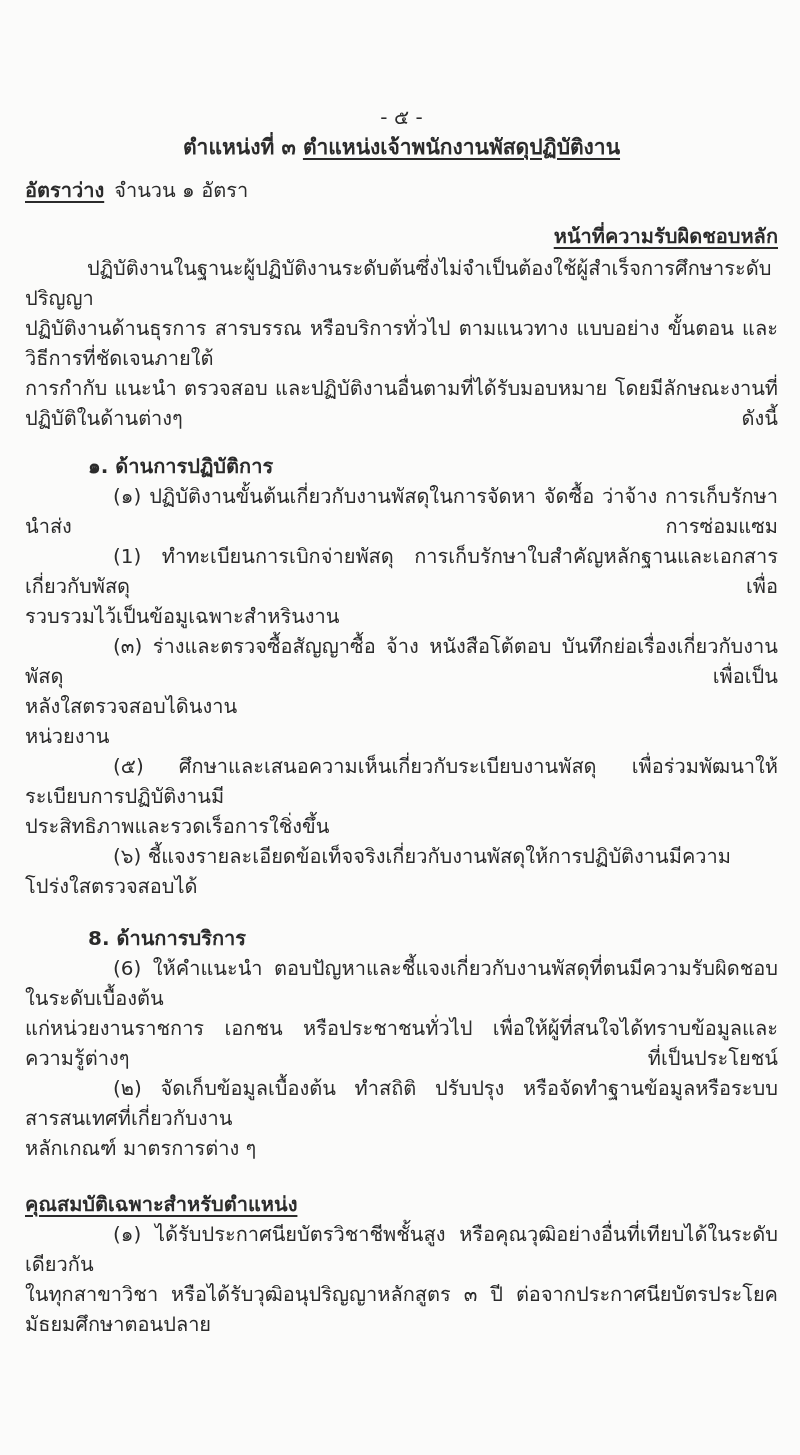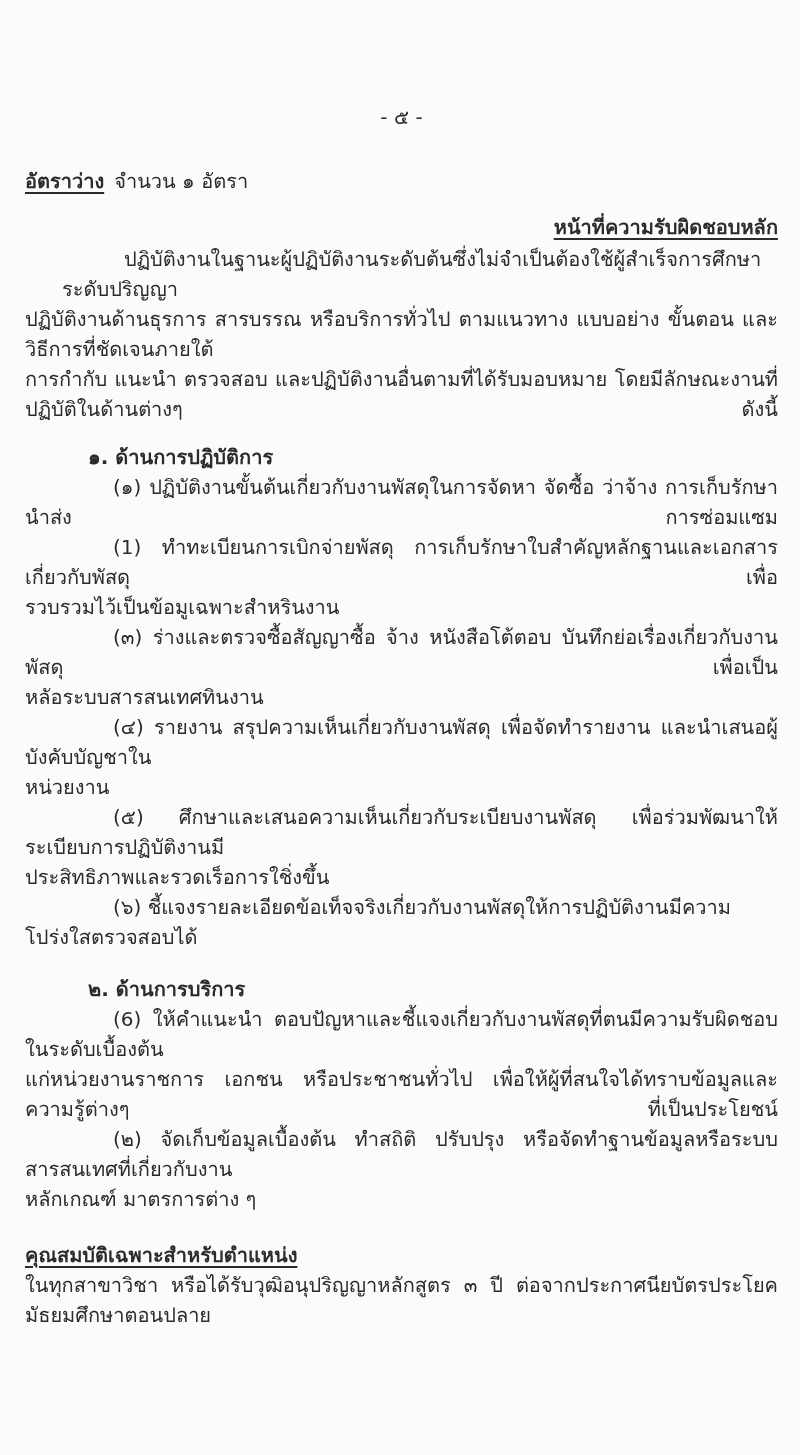--- a/index.html
+++ b/index.html
@@ -10,75 +10,78 @@
     color:var(--ink);
     font-family:"DejaVu Sans", sans-serif;
     overflow:hidden;
   }
   .page { width:800px; height:1455px; box-sizing:border-box; padding:0 22px 0 25px; }
   .line { font-size:20px; line-height:30px; }
   .center { text-align:center; }
   .b { font-weight:bold; }
   .u { text-decoration:underline; text-underline-offset:4px; text-decoration-thickness:1.5px; }
   .fill { text-align:justify; text-align-last:justify; }
-  .ind1 { text-indent:62px;margin-left:37px; }   
+  .ind1 { text-indent:62px; }   
   .ind2 { text-indent:88px; }   
   .sect { margin-left:63px; font-weight:bold; }
   .pageno { margin-top:102px; }
   .title { font-size:21px; font-weight:bold; }
   .title .pre { margin-right:7px; }
-  .vacancy { margin-top:34px; }
+  .vacancy { margin-top:13px; }
   .vacancy .val { margin-left:10px; }
   .h-duties { margin-top:16px;text-align:right; }
   .intro-first { margin-top:2px; }
   .h-sect1 { margin-top:18px; }
   .h-sect2 { margin-top:22px; }
   .h-qual { margin-top:26px; }
 </style>
 </head>
 <body>
 
 <div class="page">
 
   <div class="line center pageno">- ๕ -</div>
 
+  <div class="line center title">
+    <span class="pre">ตำแหน่งที่ ๓</span><span class="u">ตำแหน่งเจ้าพนักงานพัสดุปฏิบัติงาน</span>
+  </div>
 
   <div class="line vacancy">
     <span class="b u">อัตราว่าง</span><span class="val">จำนวน ๑ อัตรา</span>
   </div>
 
   <div class="line b u h-duties">หน้าที่ความรับผิดชอบหลัก</div>
 
   <div class="line fill ind1 intro-first">ปฏิบัติงานในฐานะผู้ปฏิบัติงานระดับต้นซึ่งไม่จำเป็นต้องใช้ผู้สำเร็จการศึกษาระดับปริญญา</div>
   <div class="line fill">ปฏิบัติงานด้านธุรการ สารบรรณ หรือบริการทั่วไป ตามแนวทาง แบบอย่าง ขั้นตอน และวิธีการที่ชัดเจนภายใต้</div>
   <div class="line fill">การกำกับ แนะนำ ตรวจสอบ และปฏิบัติงานอื่นตามที่ได้รับมอบหมาย โดยมีลักษณะงานที่ปฏิบัติในด้านต่างๆ ดังนี้</div>
 
   <div class="line sect h-sect1">๑. ด้านการปฏิบัติการ</div>
 
   <div class="line fill ind2">(๑) ปฏิบัติงานขั้นต้นเกี่ยวกับงานพัสดุในการจัดหา จัดซื้อ ว่าจ้าง การเก็บรักษา นำส่ง การซ่อมแซม</div>
 
   <div class="line fill ind2">(1) ทำทะเบียนการเบิกจ่ายพัสดุ การเก็บรักษาใบสำคัญหลักฐานและเอกสารเกี่ยวกับพัสดุ เพื่อ</div>
   <div class="line">รวบรวมไว้เป็นข้อมูเฉพาะสำหรินงาน</div>
 
   <div class="line fill ind2">(๓) ร่างและตรวจซื้อสัญญาซื้อ จ้าง หนังสือโต้ตอบ บันทึกย่อเรื่องเกี่ยวกับงานพัสดุ เพื่อเป็น</div>
-  <div class="line">หลัอระบบสารสนเทศทินงาน</div>
+  <div class="line">หลังใสตรวจสอบไดินงาน</div>
 
-  <div class="line fill ind2">(๔) รายงาน สรุปความเห็นเกี่ยวกับงานพัสดุ เพื่อจัดทำรายงาน และนำเสนอผู้บังคับบัญชาใน</div>
   <div class="line">หน่วยงาน</div>
 
   <div class="line fill ind2">(๕) ศึกษาและเสนอความเห็นเกี่ยวกับระเบียบงานพัสดุ เพื่อร่วมพัฒนาให้ระเบียบการปฏิบัติงานมี</div>
   <div class="line">ประสิทธิภาพและรวดเร็อการใชิ่งขึ้น</div>
 
   <div class="line ind2">(๖) ชี้แจงรายละเอียดข้อเท็จจริงเกี่ยวกับงานพัสดุให้การปฏิบัติงานมีความโปร่งใสตรวจสอบได้</div>
 
-  <div class="line sect h-sect2">๒. ด้านการบริการ</div>
+  <div class="line sect h-sect2">8. ด้านการบริการ</div>
 
   <div class="line fill ind2">(6) ให้คำแนะนำ ตอบปัญหาและชี้แจงเกี่ยวกับงานพัสดุที่ตนมีความรับผิดชอบในระดับเบื้องต้น</div>
   <div class="line fill">แก่หน่วยงานราชการ เอกชน หรือประชาชนทั่วไป เพื่อให้ผู้ที่สนใจได้ทราบข้อมูลและความรู้ต่างๆ ที่เป็นประโยชน์</div>
 
   <div class="line fill ind2">(๒) จัดเก็บข้อมูลเบื้องต้น ทำสถิติ ปรับปรุง หรือจัดทำฐานข้อมูลหรือระบบสารสนเทศที่เกี่ยวกับงาน</div>
   <div class="line">หลักเกณฑ์ มาตรการต่าง ๆ</div>
 
   <div class="line b u h-qual">คุณสมบัติเฉพาะสำหรับตำแหน่ง</div>
 
+  <div class="line fill ind2">(๑) ได้รับประกาศนียบัตรวิชาชีพชั้นสูง หรือคุณวุฒิอย่างอื่นที่เทียบได้ในระดับเดียวกัน</div>
   <div class="line fill">ในทุกสาขาวิชา หรือได้รับวุฒิอนุปริญญาหลักสูตร ๓ ปี ต่อจากประกาศนียบัตรประโยคมัธยมศึกษาตอนปลาย</div>
 
 </div>
 
 </body></html>

